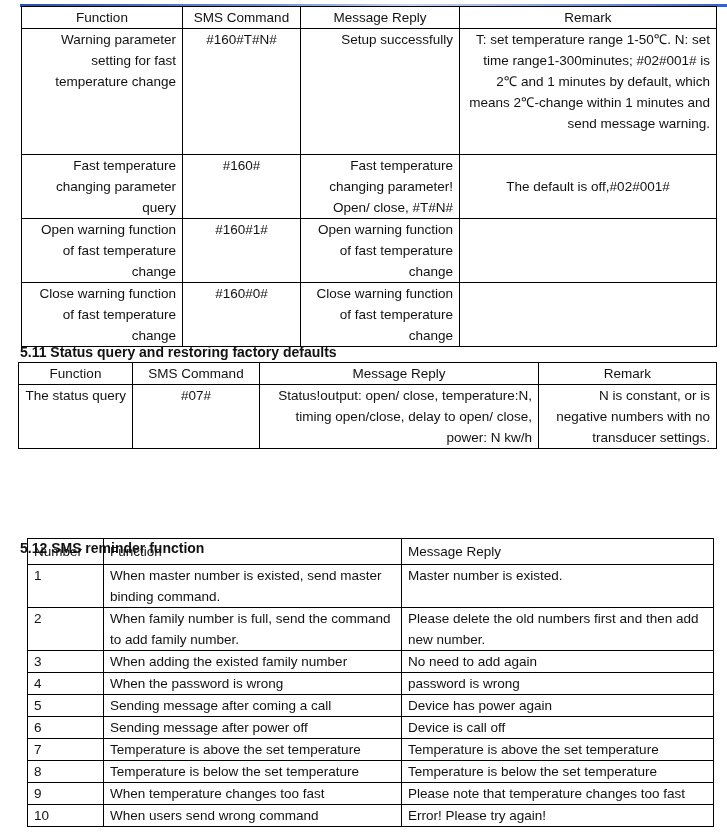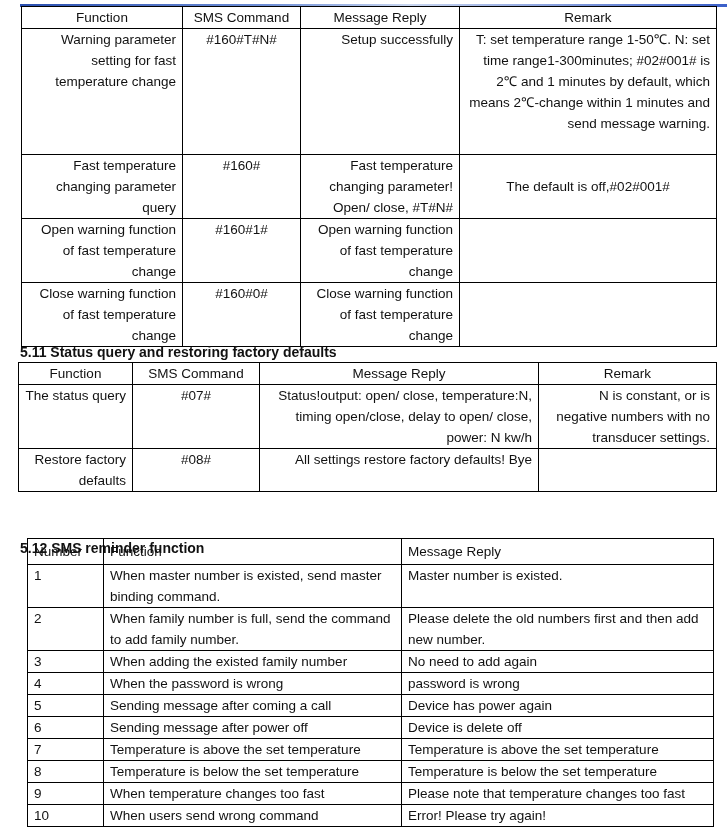--- a/index.html
+++ b/index.html
@@ -89,26 +89,20 @@
     <th>SMS Command</th>
     <th>Message Reply</th>
     <th>Remark</th>
   </tr>
   <tr style="height:63px">
     <td class="l">The status query</td>
     <td class="c">#07#</td>
     <td class="l">Status!output: open/ close, temperature:N, timing open/close, delay to open/ close, power: N kw/h</td>
     <td class="l">N is constant, or is negative numbers with no transducer settings.</td>
   </tr>
-  <tr style="height:42px">
-    <td class="l">Restore factory defaults</td>
-    <td class="c">#08#</td>
-    <td class="l">All settings restore factory defaults! Bye</td>
-    <td class="l"></td>
-  </tr>
 </tbody>
   </table>
 
 <div class="section-title" style="top:540px">5.12 SMS reminder function</div>
 <table id="t3">
   <colgroup>
       <col style="width:76px">
       <col style="width:298px">
       <col style="width:312px">
     </colgroup>
@@ -139,21 +133,21 @@
     <td>password is wrong</td>
   </tr>
   <tr>
     <td>5</td>
     <td>Sending message after coming a call</td>
     <td>Device has power again</td>
   </tr>
   <tr>
     <td>6</td>
     <td>Sending message after power off</td>
-    <td>Device is delete off</td>
+    <td>Device is call off</td>
   </tr>
   <tr>
     <td>7</td>
     <td>Temperature is above the set temperature</td>
     <td>Temperature is above the set temperature</td>
   </tr>
   <tr>
     <td>8</td>
     <td>Temperature is below the set temperature</td>
     <td>Temperature is below the set temperature</td>

